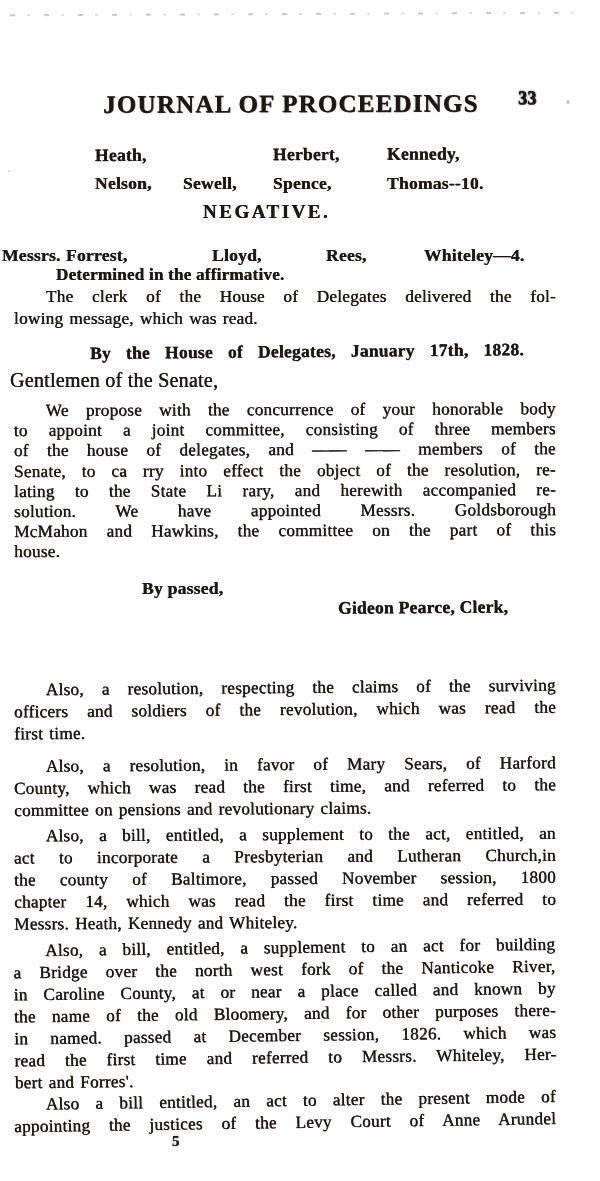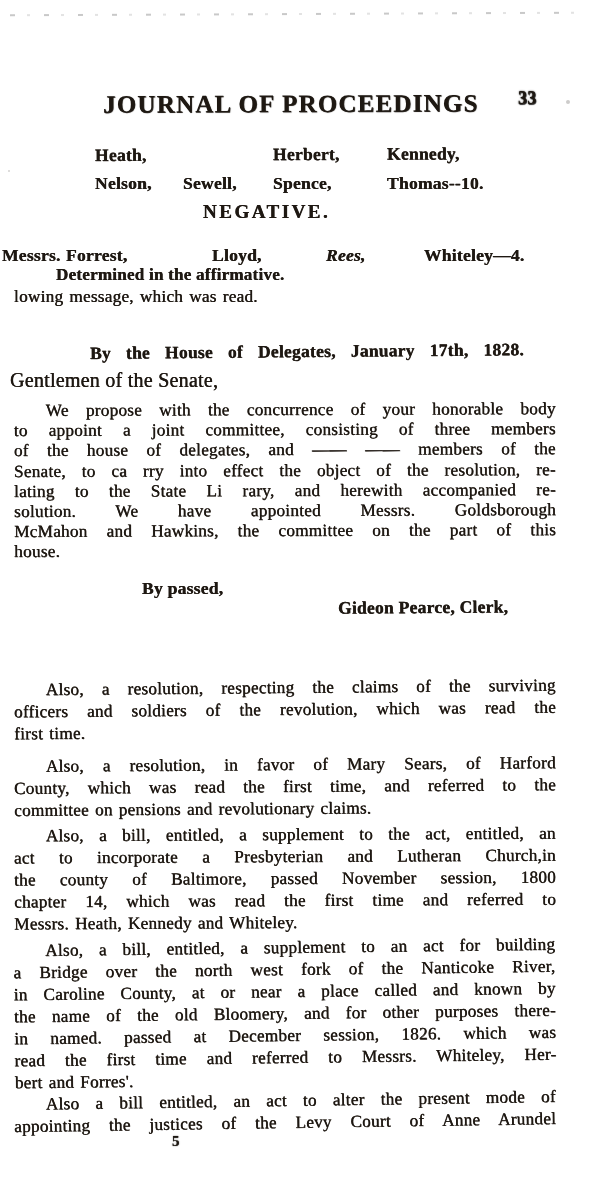--- a/index.html
+++ b/index.html
@@ -50,21 +50,21 @@
   .vrow span{position:absolute;white-space:nowrap;}
   .row1{top:144px;transform:rotate(-0.25deg);}
   .row2{top:173px;}
   .r1c0{left:95px;} .r1c1{left:273px;} .r1c2{left:387px;}
   .r2c0{left:95px;} .r2c1{left:183px;} .r2c2{left:273px;text-align:right;} .r2c3{left:387px;}
   .negheading{
     position:absolute;left:203px;top:201px;
     font-size:19px;font-weight:700;letter-spacing:2.5px;
   }
   .negrow{top:230px;margin-top:15px;}
-  .n0{left:2px;} .n1{left:66px;} .n2{left:212px;} .n3{left:326px;font-style:italic;} .n4{left:424px;}
+  .n0{left:2px;} .n1{left:66px;} .n2{left:212px;} .n3{left:326px;} .n4{left:424px;}
 
   .determined{position:absolute;left:56px;top:265px;font-size:17px;font-weight:700;}
 
   
   .para{position:absolute;left:14px;width:542px;font-size:17.2px;word-spacing:1.5px;}
   .para .line{text-align:justify;text-align-last:justify;white-space:normal;}
   .para .line.first{text-indent:32px;}
   .para .line.last{text-align-last:left;}
   .lh22 .line{line-height:22px;}
   .lh20 .line{line-height:20.2px;}
@@ -123,20 +123,21 @@
       <span class="n0">Messrs.</span>
       <span class="n1">Forrest,</span>
       <span class="n2">Lloyd,</span>
       <span class="n3">Rees,</span>
       <span class="n4">Whiteley—4.</span>
     </div>
 
     <div class="determined">Determined in the affirmative.</div>
 
     <div class="para lh22 para-clerk">
+        <div class="line first">The clerk of the House of Delegates delivered the fol-</div>
         <div class="line last">lowing message, which was read.</div>
       </div>
 
     <div class="dateline">By the House of Delegates, January 17th, 1828.</div>
     <div class="salutation">Gentlemen of the Senate,</div>
 
     <div class="para lh20 para-body">
         <div class="line first">We propose with the concurrence of your honorable body</div>
         <div class="line">to appoint a joint committee, consisting of three members</div>
         <div class="line">of the house of delegates, and —— —— members of the</div>

